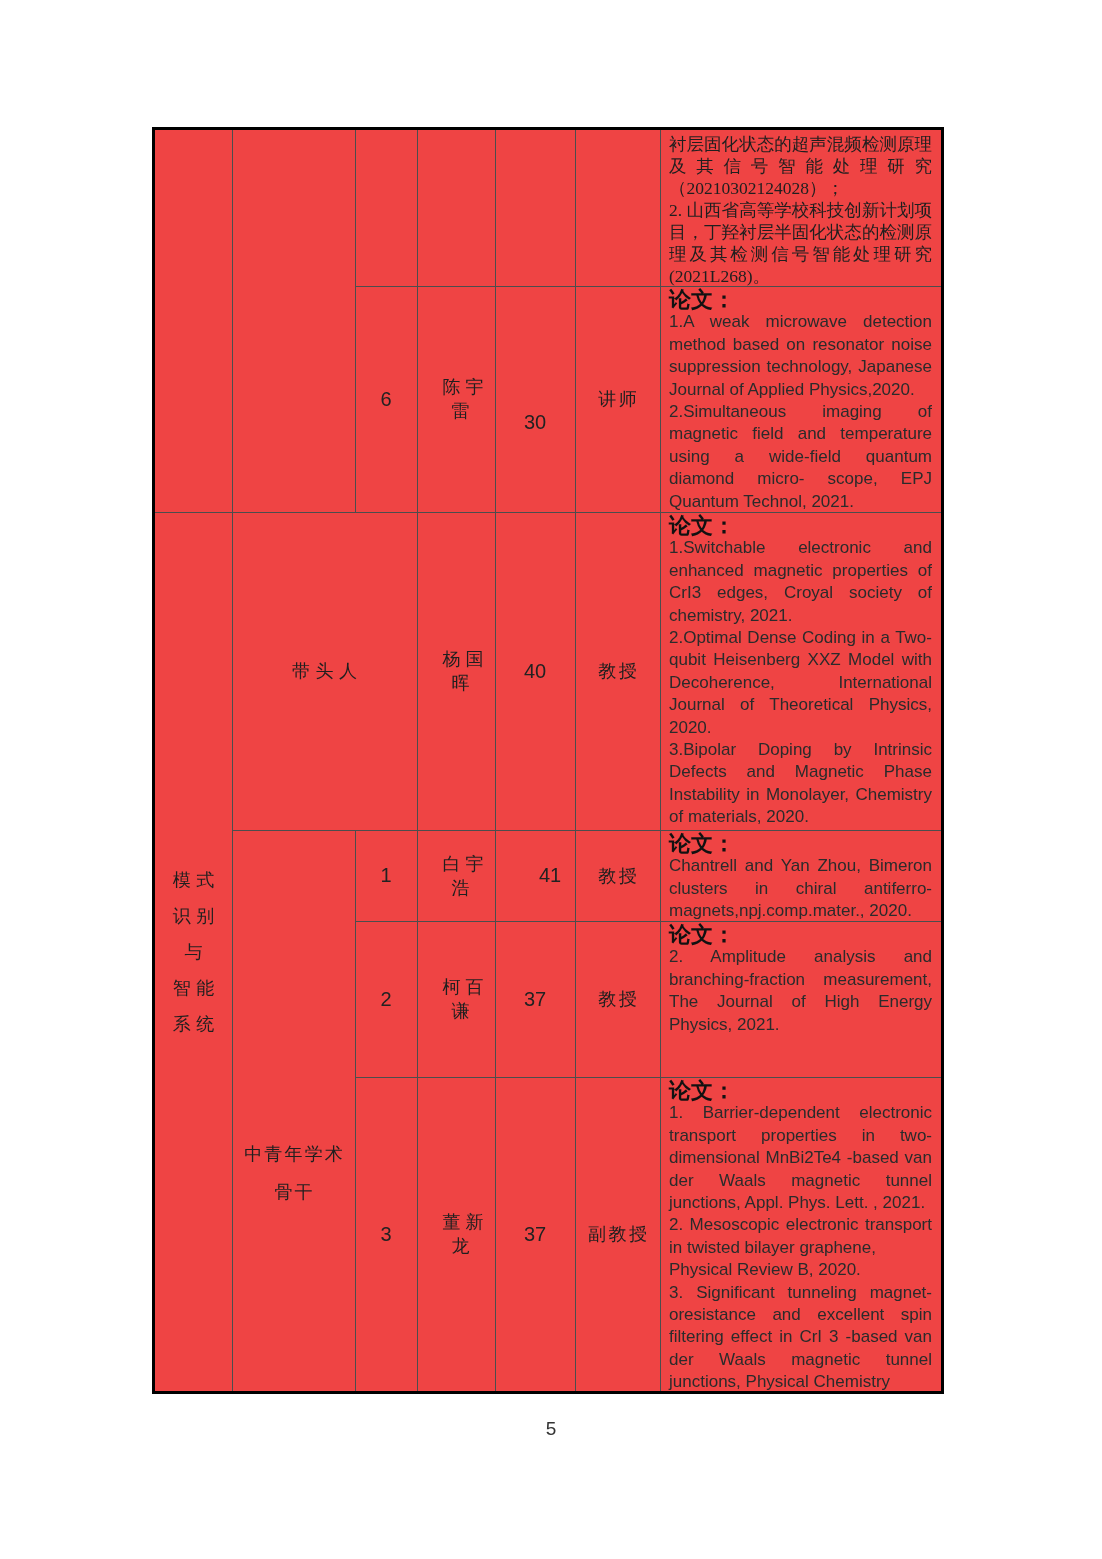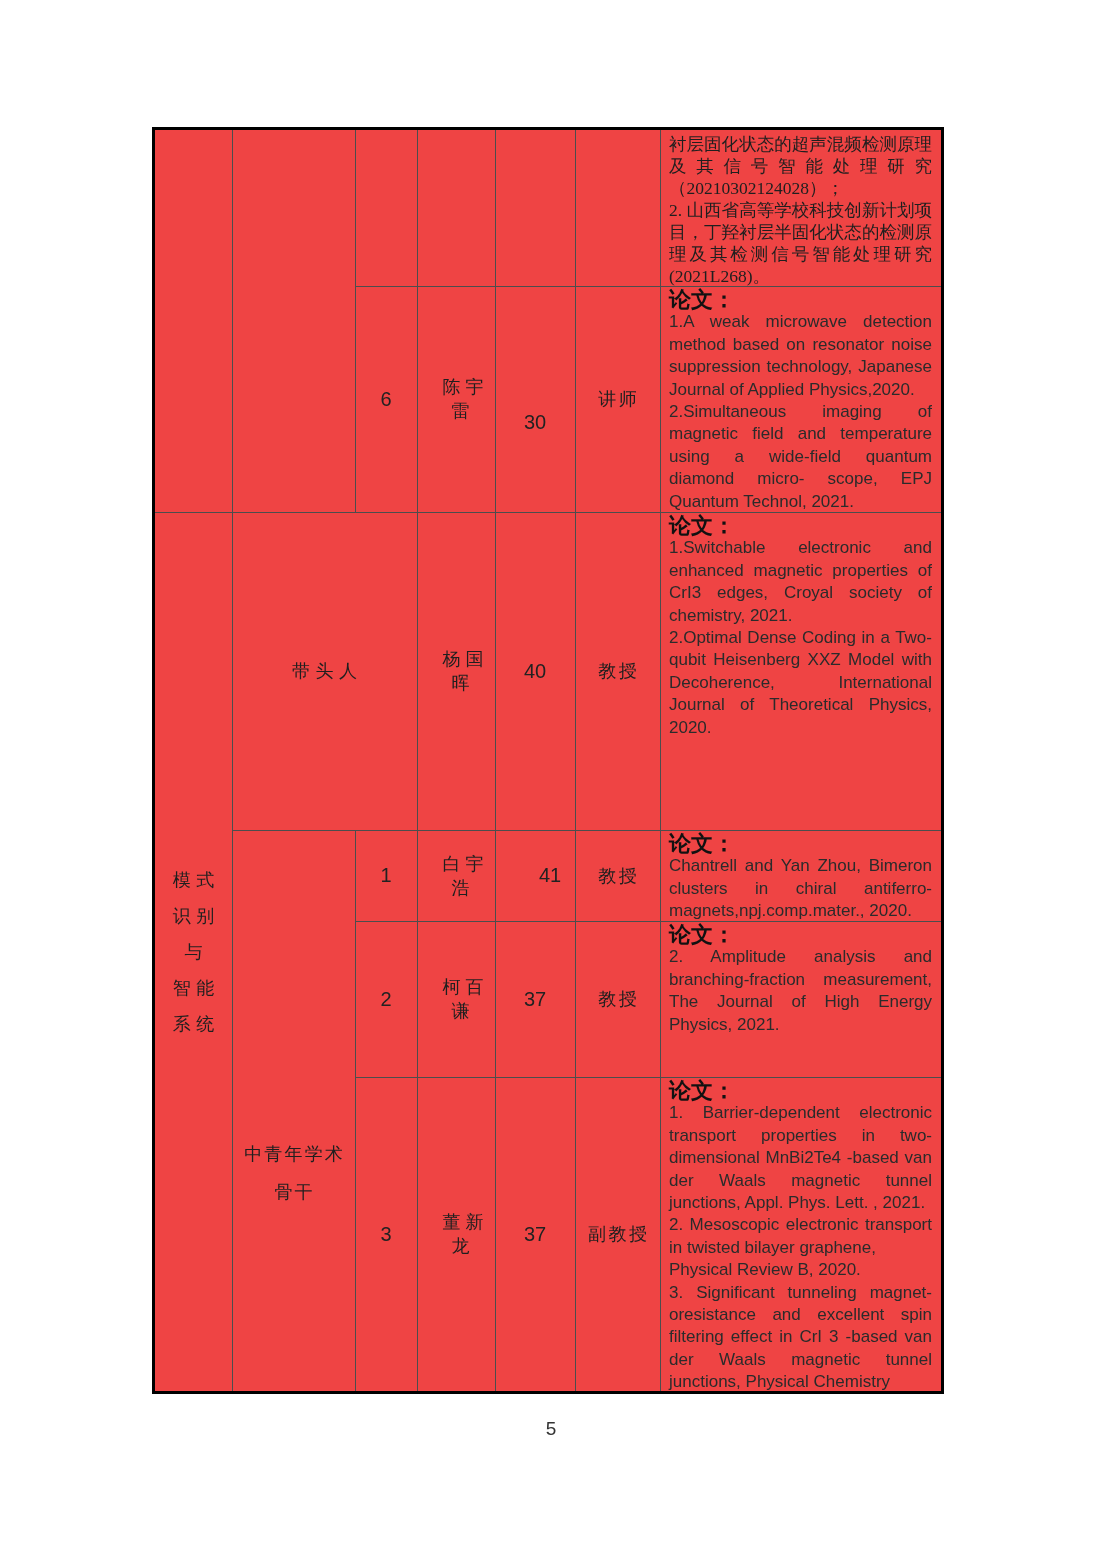--- a/index.html
+++ b/index.html
@@ -88,20 +88,21 @@
   </div>
 
   <div class="cell role" style="left:77px;top:382px;width:185px;height:318px;">带头人</div>
   <div class="cell pname" style="left:262px;top:382px;width:78px;height:318px;">杨国晖</div>
   <div class="cell age" style="left:340px;top:382px;width:80px;height:318px;">40</div>
   <div class="cell ptitle" style="left:420px;top:382px;width:85px;height:318px;">教授</div>
   <div class="pubs" style="left:505px;top:382px;width:281px;height:318px;">
     <div class="plabel">论文：</div>
     <div class="para">1.Switchable electronic and enhanced magnetic properties of CrI3 edges, Croyal society of chemistry, 2021.</div>
     <div class="para">2.Optimal Dense Coding in a Two-qubit Heisenberg XXZ Model with Decoherence, International Journal of Theoretical Physics, 2020.</div>
+    <div class="para">3.Bipolar Doping by Intrinsic Defects and Magnetic Phase Instability in Monolayer, Chemistry of materials, 2020.</div>
   </div>
 
   <div class="cell stacked backbone-lines" style="left:77px;top:700px;width:123px;height:686px;">
     <div>中青年学术</div>
     <div>骨干</div>
   </div>
 
   <div class="cell seq" style="left:200px;top:700px;width:62px;height:91px;">1</div>
   <div class="cell pname" style="left:262px;top:700px;width:78px;height:91px;">白宇浩</div>
   <div class="cell age" style="left:340px;top:700px;width:80px;height:91px;margin-left:15px;">41</div>

